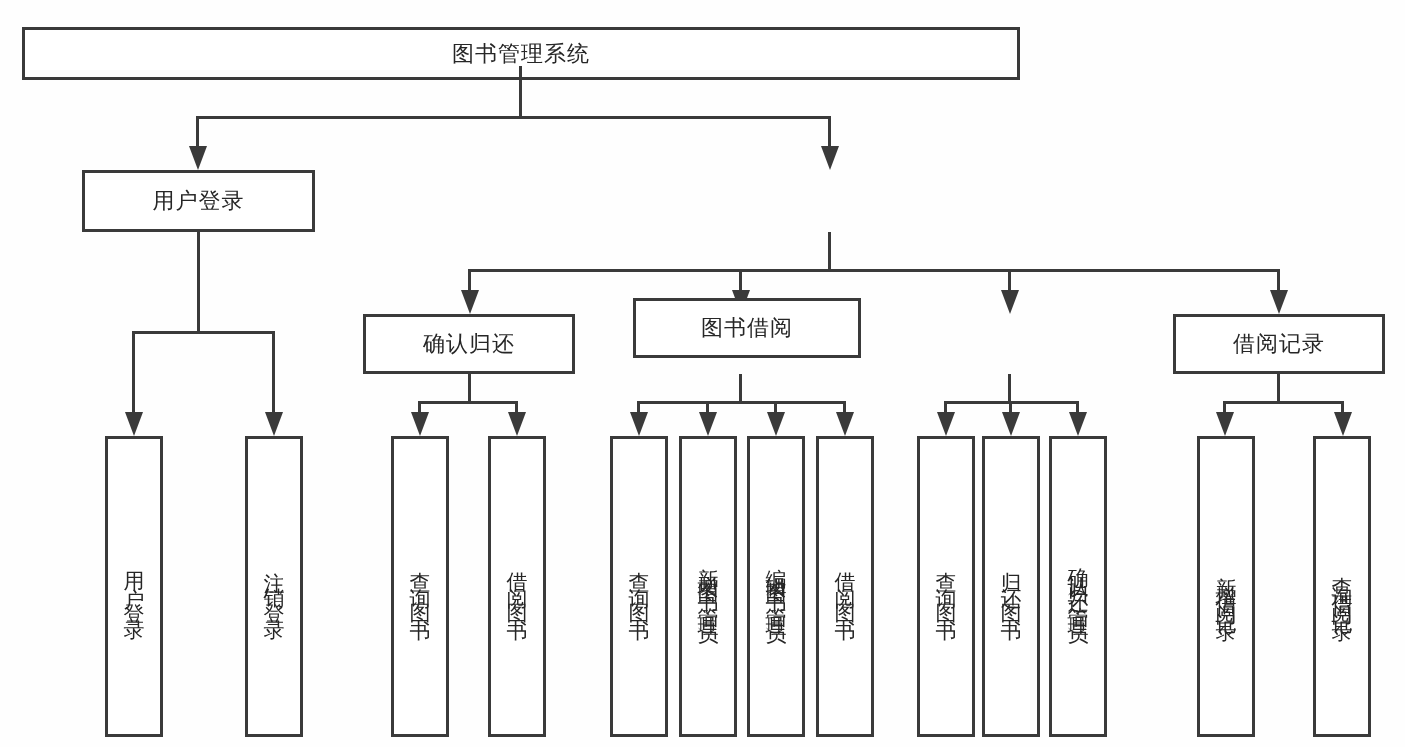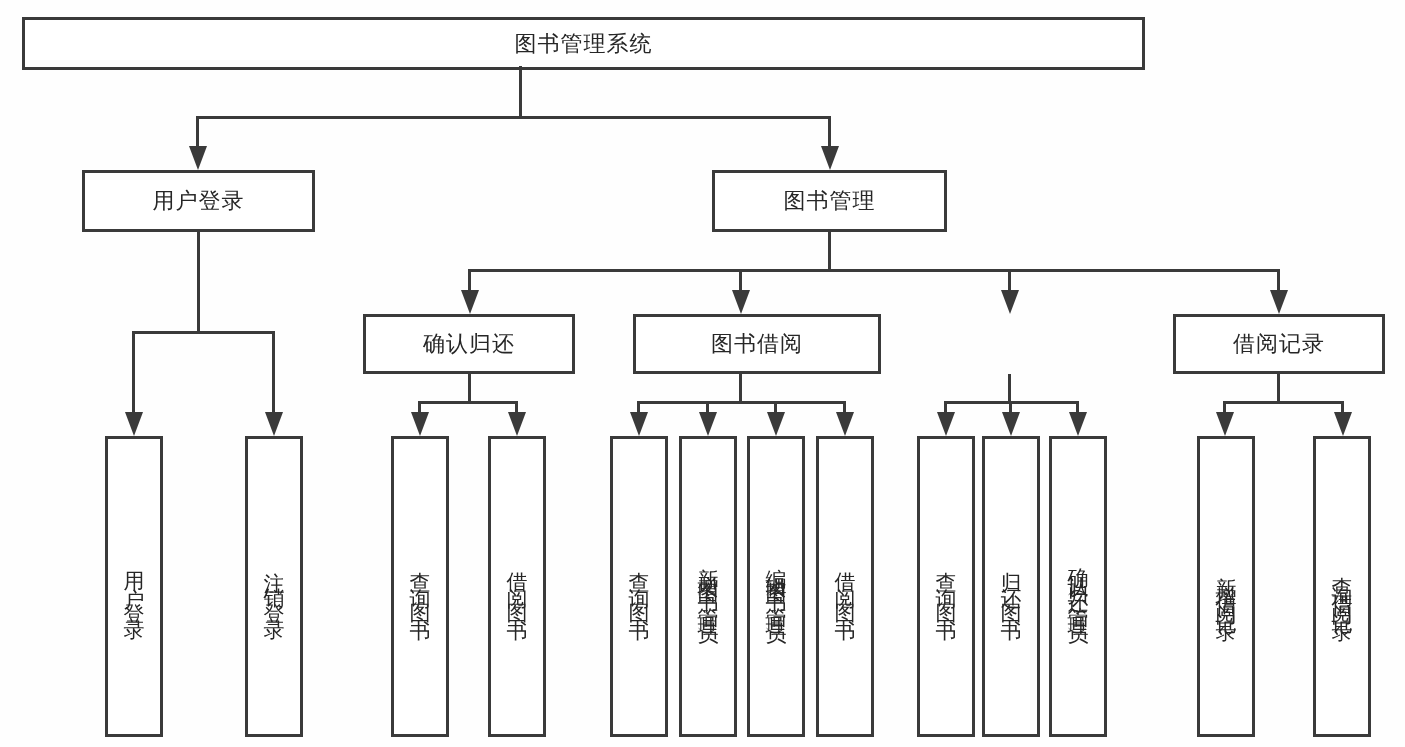--- a/index.html
+++ b/index.html
@@ -29,36 +29,33 @@
   .watermark{
     position:absolute;right:12px;bottom:8px;
     font-size:21px;color:#a3a3a3;opacity:.9;letter-spacing:1px;z-index:5;
   }
 </style>
 </head>
 <body>
 
 <div class="canvas">
 
-  <div class="box" style="left:22px;top:17px;width:1123px;height:53px">
+  <div class="box" style="left:22px;top:27px;width:998px;height:53px">
     <span>图书管理系统</span>
   </div>
 
   <div class="vl" style="left:519px;top:66px;height:52px"></div>
   <div class="hl" style="left:197px;top:116px;width:634px"></div>
   <div class="vl" style="left:196px;top:116px;height:34px"></div>
   <div class="vl" style="left:828px;top:116px;height:34px"></div>
   <div class="ar" style="left:189px;top:146px"></div>
   <div class="ar" style="left:821px;top:146px"></div>
 
   <div class="box" style="left:82px;top:170px;width:233px;height:62px">
     <span>用户登录</span>
-  </div>
-  <div class="box" style="left:712px;top:170px;width:235px;height:62px">
-    <span>图书管理</span>
   </div>
 
   <div class="vl" style="left:197px;top:232px;height:101px"></div>
   <div class="hl" style="left:133px;top:331px;width:142px"></div>
   <div class="vl" style="left:132px;top:331px;height:85px"></div>
   <div class="vl" style="left:272px;top:331px;height:85px"></div>
   <div class="ar" style="left:125px;top:412px"></div>
   <div class="ar" style="left:265px;top:412px"></div>
 
   <div class="vl" style="left:828px;top:232px;height:39px"></div>
@@ -68,21 +65,21 @@
   <div class="vl" style="left:1008px;top:269px;height:25px"></div>
   <div class="vl" style="left:1277px;top:269px;height:25px"></div>
   <div class="ar" style="left:461px;top:290px"></div>
   <div class="ar" style="left:732px;top:290px"></div>
   <div class="ar" style="left:1001px;top:290px"></div>
   <div class="ar" style="left:1270px;top:290px"></div>
 
   <div class="box" style="left:363px;top:314px;width:212px;height:60px">
     <span>确认归还</span>
   </div>
-  <div class="box" style="left:633px;top:314px;width:248px;height:60px">
+  <div class="box" style="left:633px;top:298px;width:228px;height:60px">
     <span>图书借阅</span>
   </div>
   <div class="box" style="left:1173px;top:314px;width:212px;height:60px">
     <span>借阅记录</span>
   </div>
 
   <div class="vl" style="left:468px;top:374px;height:29px"></div>
   <div class="hl" style="left:419px;top:401px;width:99px"></div>
   <div class="vl" style="left:418px;top:401px;height:17px"></div>
   <div class="vl" style="left:515px;top:401px;height:17px"></div>

